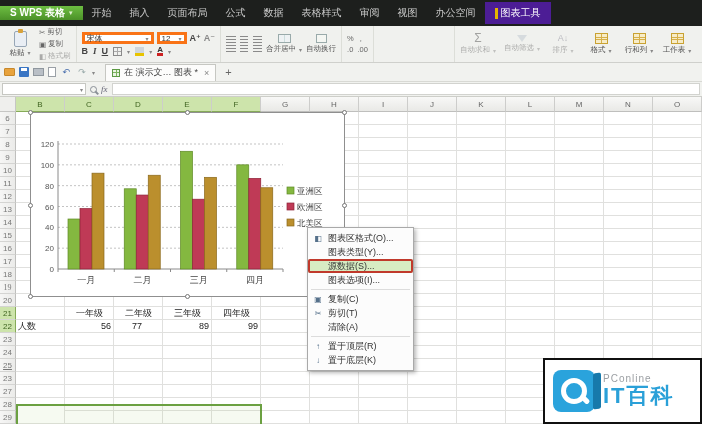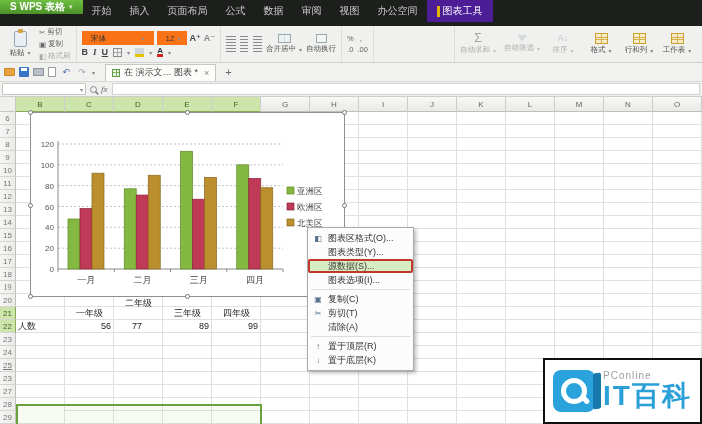--- a/index.html
+++ b/index.html
@@ -4,39 +4,39 @@
 <style>
   * { margin:0; padding:0; box-sizing:border-box; }
   html,body { background:#888; }
   #screen {
     position:relative; width:702px; height:424px; overflow:hidden;
     background:#fff; font-family:"Liberation Sans","DejaVu Sans",sans-serif;
     -webkit-font-smoothing:antialiased;
   }
   
   .tabbar { position:absolute; left:0; top:0; width:702px; height:28px;
-    background:#1d1f1d; border-bottom:2px solid #44a02d; display:flex; align-items:flex-start; }
+    background:#1d1f1d; border-bottom:2px solid #44a02d; display:flex; align-items:center; }
   .wps-logo { background:linear-gradient(#6dbe42,#4b9128); color:#fff; font-size:10px; font-weight:bold;
     display:flex; align-items:center; gap:4px; padding:0 10px; }
   .wps-logo .caret { font-size:7px; color:#dff0d0; }
   .tabs { display:flex; }
   .tab { color:#c9c9c9; font-size:10px; line-height:22px; padding:0 9px; white-space:nowrap; }
   .tab.active { background:#4c1d95; color:#fff; display:flex; align-items:center; gap:3px; padding:0 10px;}
   .tab.active .marker { width:3px; height:11px; background:#e5b400; display:inline-block; }
   
   .ribbon { position:absolute; left:0; top:26px; width:702px; height:37px; background:#f0f1ee;
     border-bottom:1px solid #cfd0cc; display:flex; align-items:stretch; }
   .rgroup { border-right:1px solid #dcded8; padding:3px 5px; display:flex; gap:4px; align-items:center; }
   .vcol { display:flex; flex-direction:column; justify-content:center; gap:2px; }
   .hrow { display:flex; align-items:center; gap:3px; }
   .sbtn { display:flex; align-items:center; gap:2px; font-size:7.5px; color:#666; white-space:nowrap; }
   .bigbtn { display:flex; flex-direction:column; align-items:center; justify-content:center;
     font-size:7.5px; color:#555; min-width:30px; gap:1px; white-space:nowrap; }
   .bigbtn.dim { opacity:.45; }
-  .selectbox { background:#fff; border:7px solid #f97316; font-size:8px; color:#333; height:12px;
+  .selectbox { background:#fff; border:3px solid #f97316; font-size:8px; color:#333; height:12px;
     display:flex; align-items:center; justify-content:space-between; padding:0 2px; gap:3px; }
   .caret { font-size:6px; color:#888; }
   .clipboard { width:13px; height:16px; background:#e9eef4; border:1px solid #97a6b6; border-radius:2px; position:relative; }
   .clipboard:before { content:""; position:absolute; left:3px; top:-3px; width:5px; height:4px; background:#d8a23a; border-radius:1px; }
   .fmt { font-size:9px; font-weight:bold; color:#444; }
   .fmt.i { font-style:italic; font-family:"Liberation Serif",serif; }
   .fmt.u { text-decoration:underline; }
   .i-border { width:9px; height:9px; border:1px solid #8a8a8a;
     background:linear-gradient(#aaa,#aaa) 50% 0/1px 100% no-repeat, linear-gradient(#aaa,#aaa) 0 50%/100% 1px no-repeat; }
   .i-fill { width:9px; height:9px; border-bottom:3px solid #e8c400; background:#cfd6dd; }
@@ -117,38 +117,39 @@
     border:2px solid #101010; display:flex; align-items:center; padding:6px 8px; gap:8px; z-index:11; }
   .wmicon { position:relative; width:42px; height:42px; background:#2aa3dc; border-radius:8px; flex:0 0 42px; }
   .wmicon:before { content:""; position:absolute; left:8px; top:8px; width:16px; height:16px;
     border:5px solid #fff; border-radius:50%; }
   .wmicon:after { content:""; position:absolute; left:27px; top:27px; width:10px; height:5px;
     background:#fff; transform:rotate(45deg); border-radius:2px; }
   .wmflap { position:absolute; right:-6px; top:3px; width:8px; height:36px; background:#1779ab;
     border-radius:2px; transform:skewY(-8deg); }
   .wmtext { display:flex; flex-direction:column; line-height:1.1; }
   .wmbrand { font-size:10px; color:#9b9fa3; letter-spacing:1px; }
-  .wmtitle { font-size:28px; font-weight:bold; color:#2aa0d8; letter-spacing:2px; }
+  .wmtitle { font-size:22px; font-weight:bold; color:#2aa0d8; letter-spacing:2px; }
 </style>
 </head>
 <body>
 
 <div id="screen">
 
   <div class="tabbar">
     <div class="wps-logo">
       <span>S WPS 表格</span>
       <span class="caret">▾</span>
     </div>
     <div class="tabs" id="tabs-container">
         <span class="tab">开始</span>
         <span class="tab">插入</span>
         <span class="tab">页面布局</span>
         <span class="tab">公式</span>
         <span class="tab">数据</span>
+        <span class="tab">表格样式</span>
         <span class="tab">审阅</span>
         <span class="tab">视图</span>
         <span class="tab">办公空间</span>
       </div>
     <div class="tab active">
       <span class="marker"></span>
       <span>图表工具</span>
     </div>
   </div>
 
@@ -354,21 +355,21 @@
         <div class="rowh" style="top: 275px; height: 13px;">23</div>
         <div class="rowh" style="top: 288px; height: 13px;">27</div>
         <div class="rowh" style="top: 301px; height: 13px;">28</div>
         <div class="rowh" style="top: 314px; height: 13px;">29</div>
       </div>
     <div class="cells"></div>
     <div class="active-cell"></div>
     <div class="rangesel"></div>
     <div id="tablecells">
         <span class="cellv ctr" style="left: 65px; top: 210px; width: 49px;">一年级</span>
-        <span class="cellv ctr" style="left: 114px; top: 200px; width: 49px;">二年级</span>
+        <span class="cellv ctr" style="left: 114px; top: 210px; width: 49px;">二年级</span>
         <span class="cellv ctr" style="left: 163px; top: 210px; width: 49px;">三年级</span>
         <span class="cellv ctr" style="left: 212px; top: 210px; width: 49px;">四年级</span>
         <span class="cellv " style="left: 18px; top: 223px; width: 46px;">人数</span>
         <span class="cellv rt" style="left: 65px; top: 223px; width: 46px;">56</span>
         <span class="cellv rt" style="left: 114px; top: 223px; width: 46px; text-align: center;">77</span>
         <span class="cellv rt" style="left: 163px; top: 223px; width: 46px;">89</span>
         <span class="cellv rt" style="left: 212px; top: 223px; width: 46px;">99</span>
       </div>
   </div>
 

